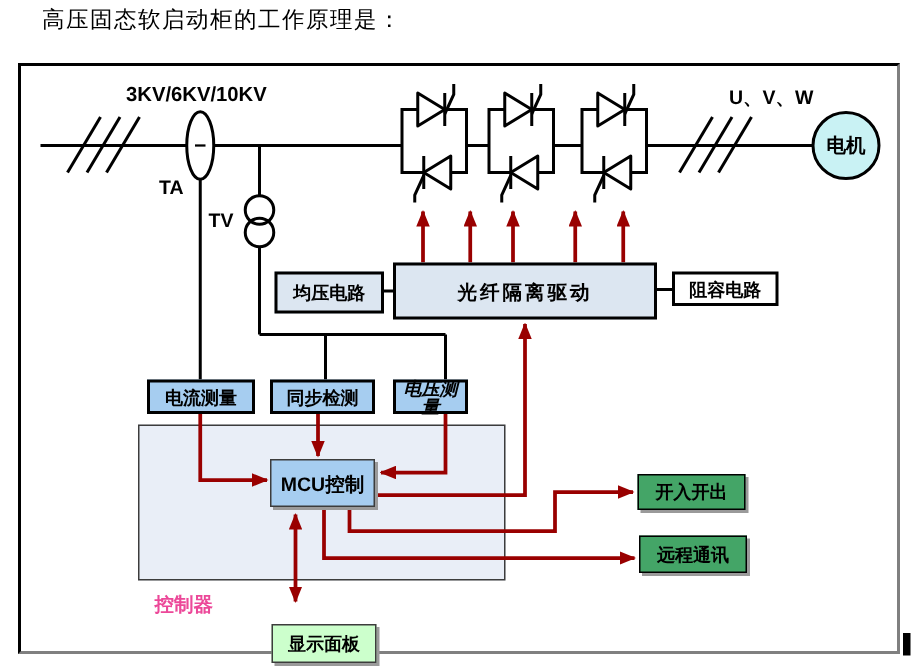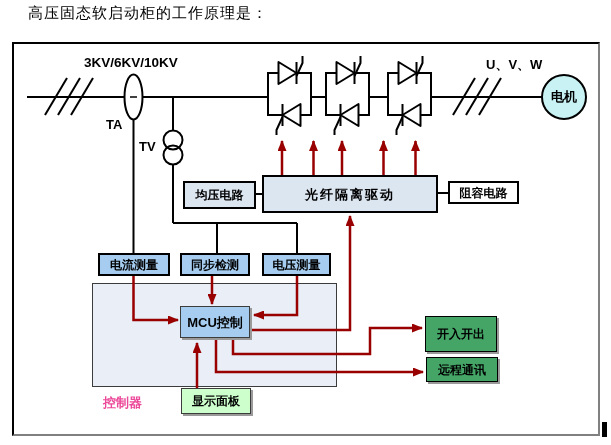--- a/index.html
+++ b/index.html
@@ -122,27 +122,27 @@
       <line x1="197" y1="343" x2="197" y2="401" marker-start="url(#ah)" marker-end="url(#ah)"></line>
     </g>
   </svg>
 
   <div class="box pale" style="left:183px;top:181px;width:73px;height:28px;">均压电路</div>
   <div class="box pale" style="left:262px;top:175px;width:176px;height:38px;font-size:13px;letter-spacing:2px;">光纤隔离驱动</div>
   <div class="box blue" style="left:98px;top:253px;width:72px;height:23px;">电流测量</div>
 
   <div class="box white" style="left:448px;top:181px;width:71px;height:23px;">阻容电路</div>
   <div class="box blue" style="left:180px;top:253px;width:70px;height:23px;">同步检测</div>
-  <div class="box blue" style="left:262px;top:253px;width:69px;height:23px;">电压测量</div>
+  <div class="box blue" style="left:262px;top:253px;width:50px;height:23px;font-style:italic;">电压测量</div>
 
   <div class="box mcu" style="left:180px;top:306px;width:70px;height:32px;">MCU控制</div>
 
-  <div class="box green" style="left:425px;top:316px;width:72px;height:36px;">开入开出</div>
+  <div class="box green" style="left:425px;top:316px;width:72px;height:24px;">开入开出</div>
   <div class="box green" style="left:426px;top:357px;width:72px;height:25px;">远程通讯</div>
-  <div class="box lgreen" style="left:181px;top:388px;width:70px;height:26px;">显示面板</div>
+  <div class="box lgreen" style="left:181px;top:416px;width:70px;height:26px;">显示面板</div>
 
   <div class="lbl" style="left:84px;top:56px;font-size:13.5px;">3KV/6KV/10KV</div>
   <div class="lbl" style="left:106px;top:118px;">TA</div>
   <div class="lbl" style="left:139px;top:140px;">TV</div>
   <div class="lbl" style="left:446px;top:58px;padding-left:40px;">U、V、W</div>
   <div class="lbl" style="left:542px;top:90px;width:44px;text-align:center;">电机</div>
   <div class="lbl ctrl-lbl" style="left:103px;top:362px;">控制器</div>
 
   <div class="cursor-mark"></div>
 </div>

